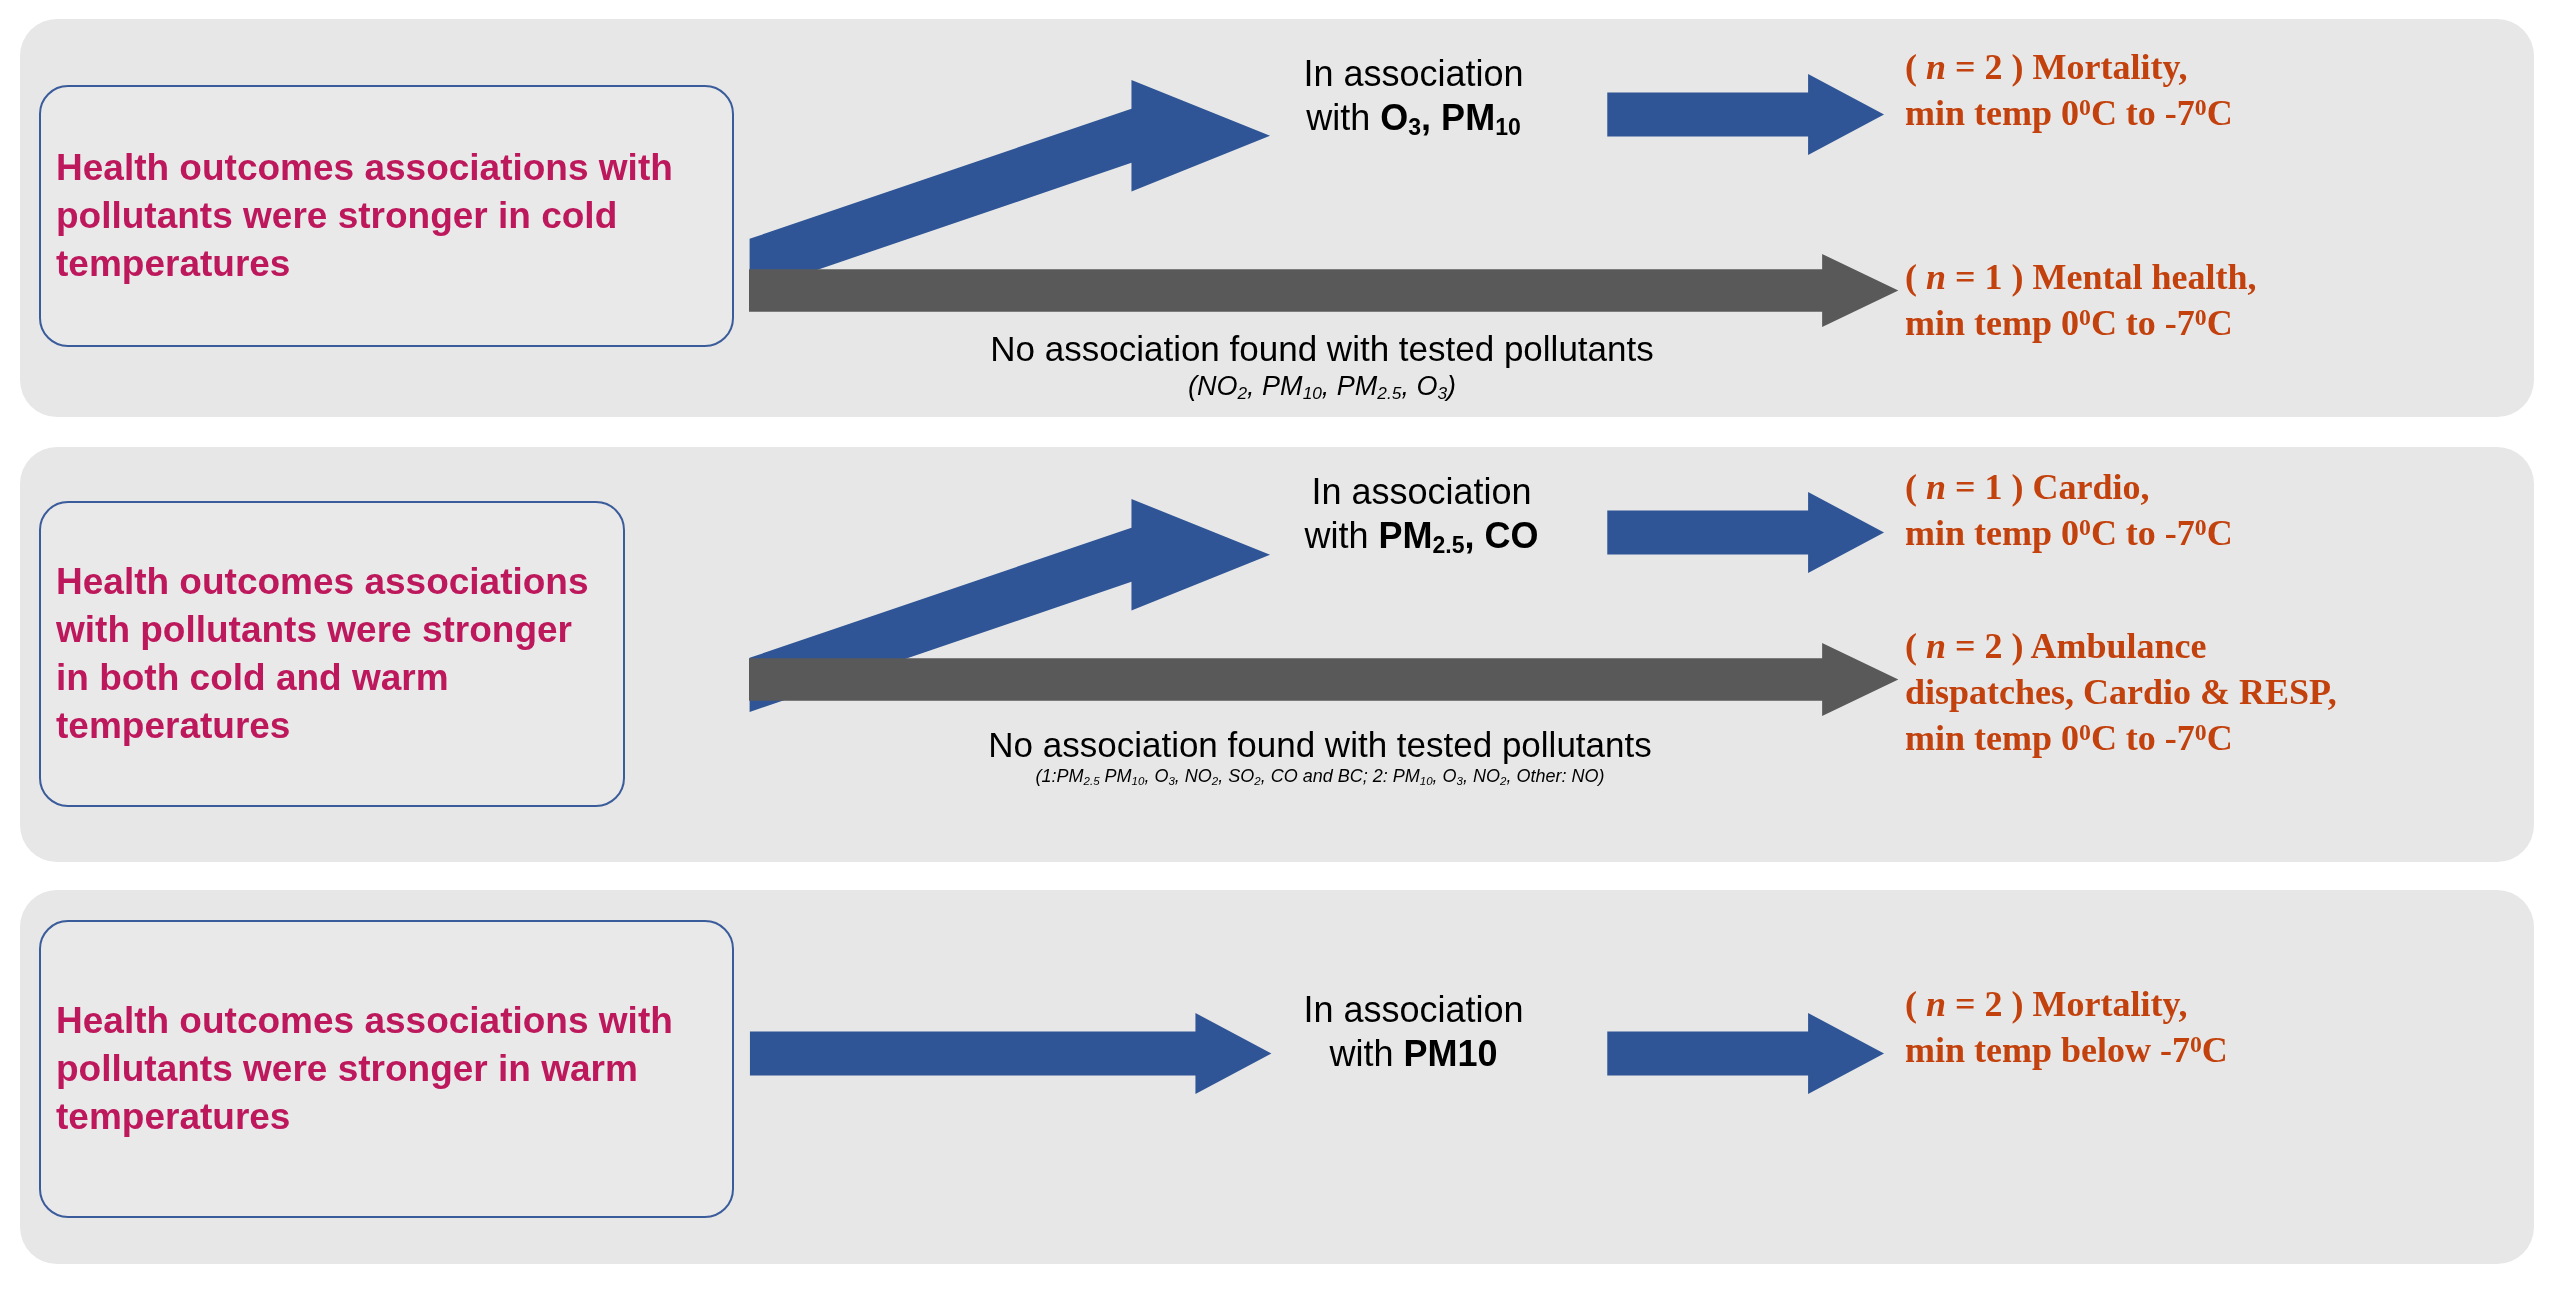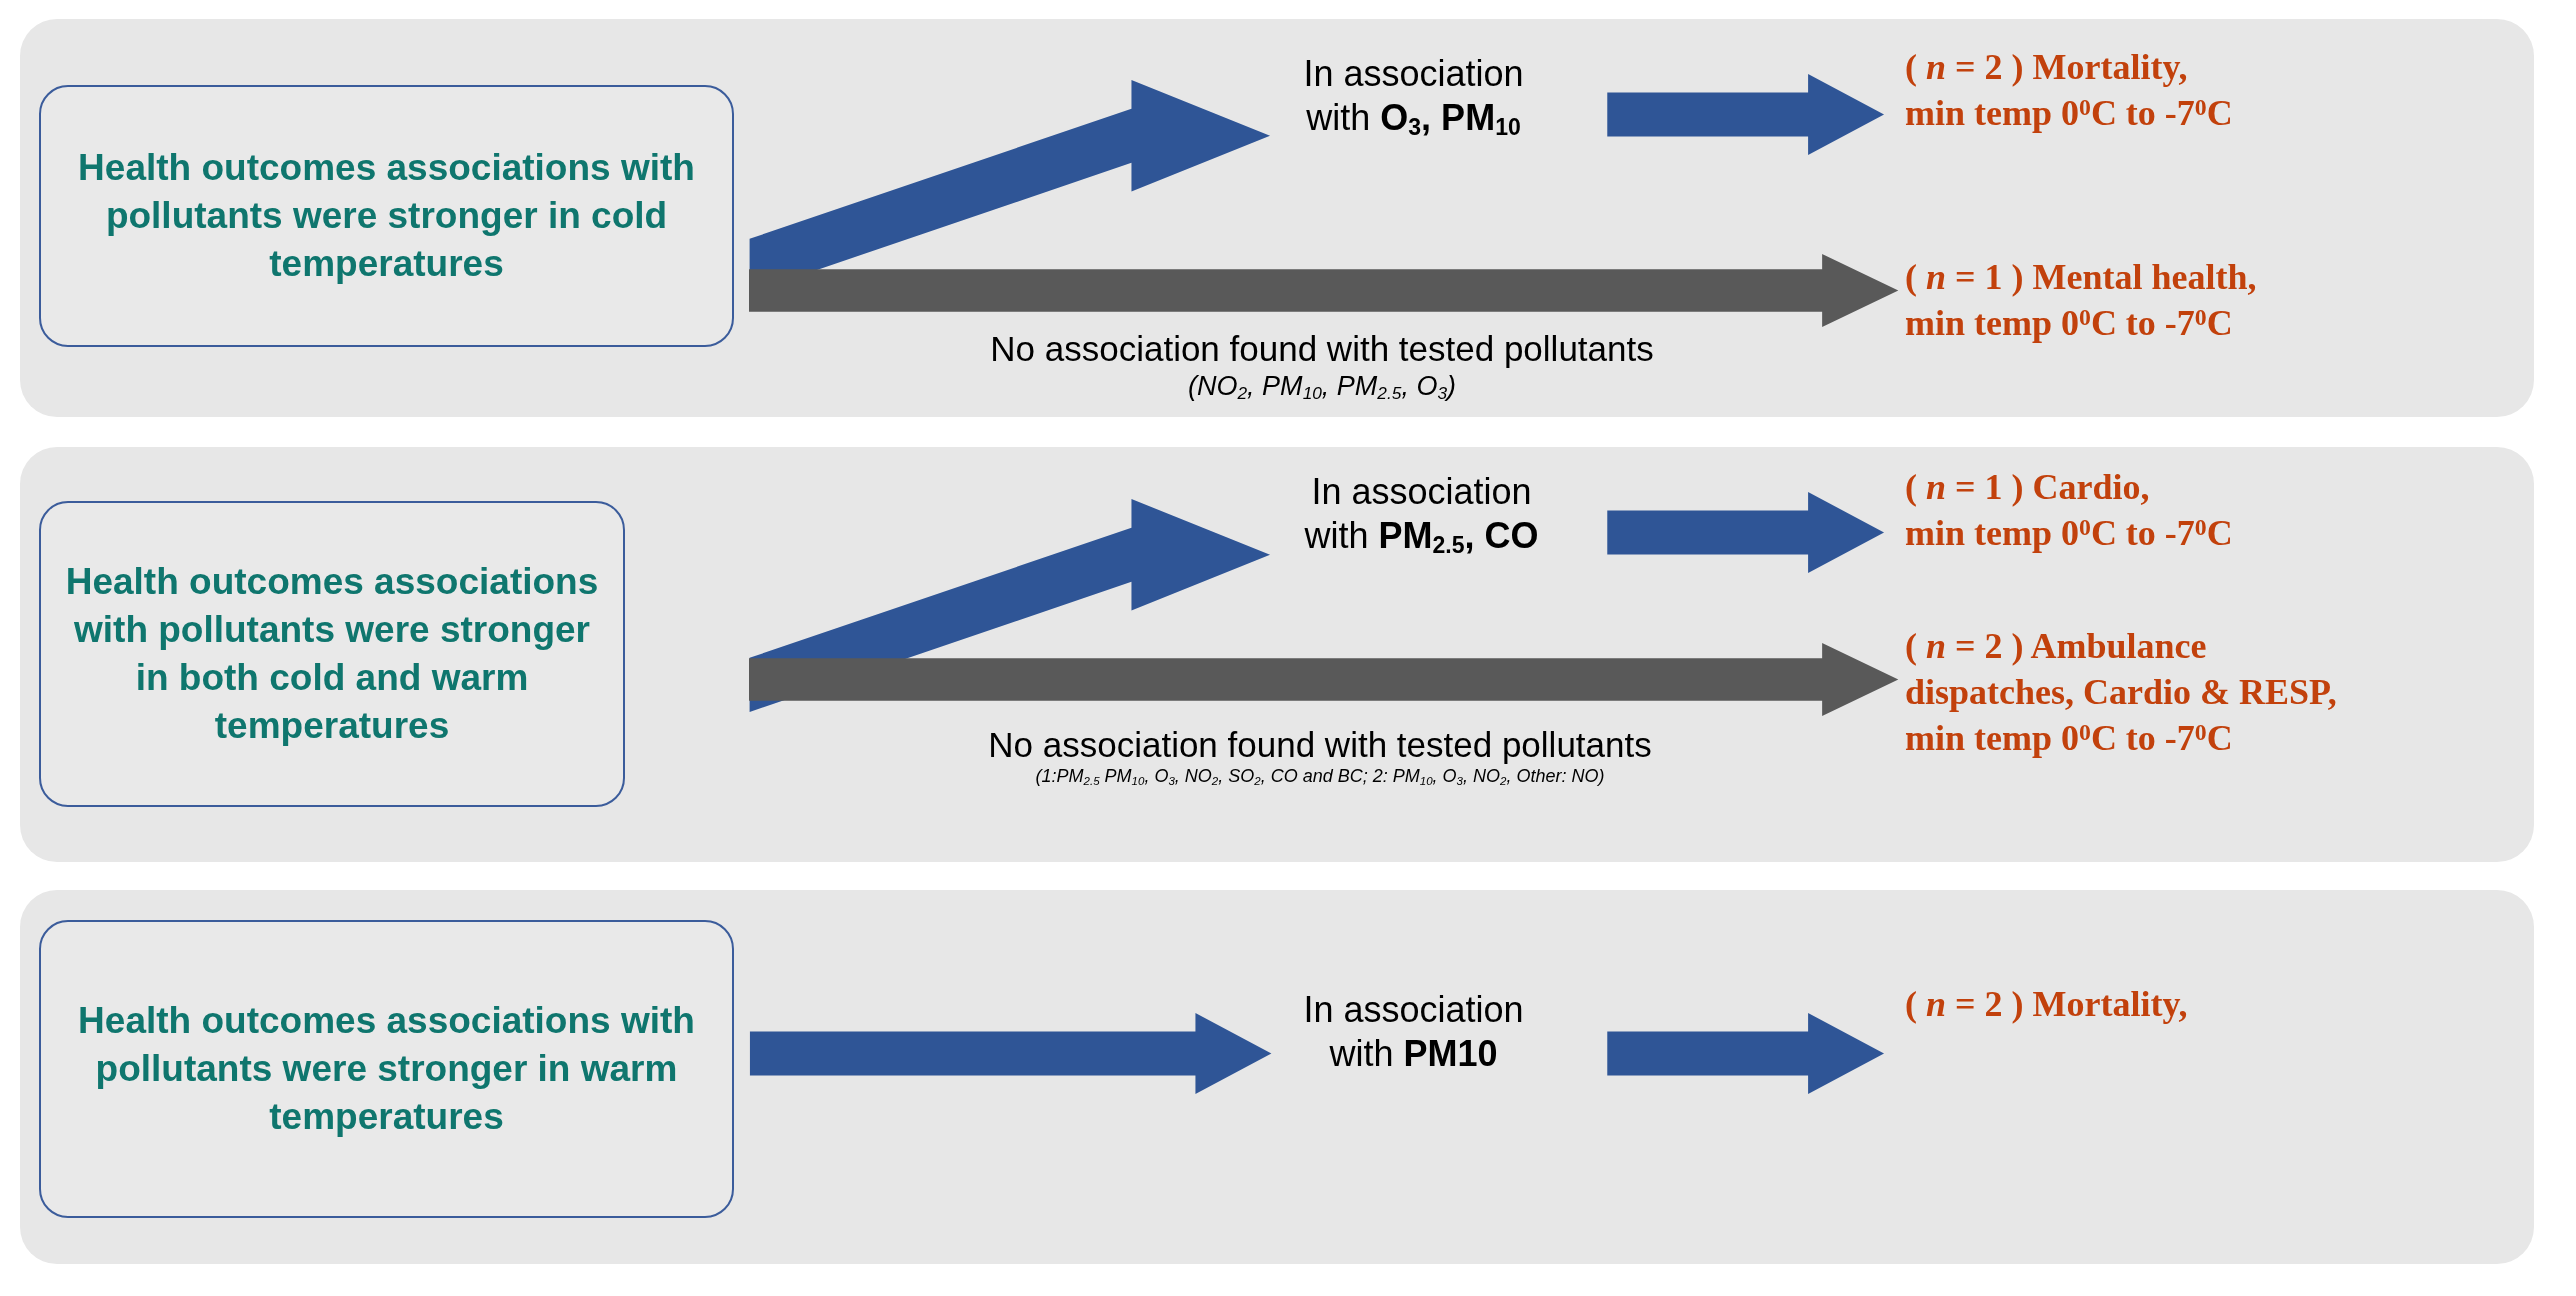--- a/index.html
+++ b/index.html
@@ -13,23 +13,22 @@
 
   .outcome-box{
     position:absolute;
     border:2.5px solid #3B5C9B;
     border-radius:29px;
     background:#e9e9e9;
     box-sizing:border-box;
     display:flex;
     align-items:center;
     justify-content:center;
-    text-align:center;
     font-weight:bold;
-    color:#0f766e;
+    color:#be185d;
     line-height:1.30;
     padding:5px 15px;
   }
 
   .assoc-label{
     position:absolute;
     text-align:center;
     color:#000;
     line-height:1.22;
     font-weight:normal;
@@ -155,14 +154,15 @@
   <span>In association</span><br>
   <span>with </span><span class="pol">PM10</span>
 </div>
 
 <svg class="arrow" style="left:1607px; top:1013px;" width="279" height="81" viewBox="0 0 330 96">
   <polygon points="0,22 238,22 238,0 328,48 238,96 238,74 0,74" fill="#2F5596"></polygon>
 </svg>
 
 <div class="result-label" style="left:1905px; top:981px; width:592px; font-size:36px;">
   <span>( </span><span class="ital">n</span><span> = </span><span>2</span><span> ) </span><span>Mortality,</span><br>
+  <span>min temp below -7<sup>0</sup>C</span>
 </div>
 
 
 </body></html>

